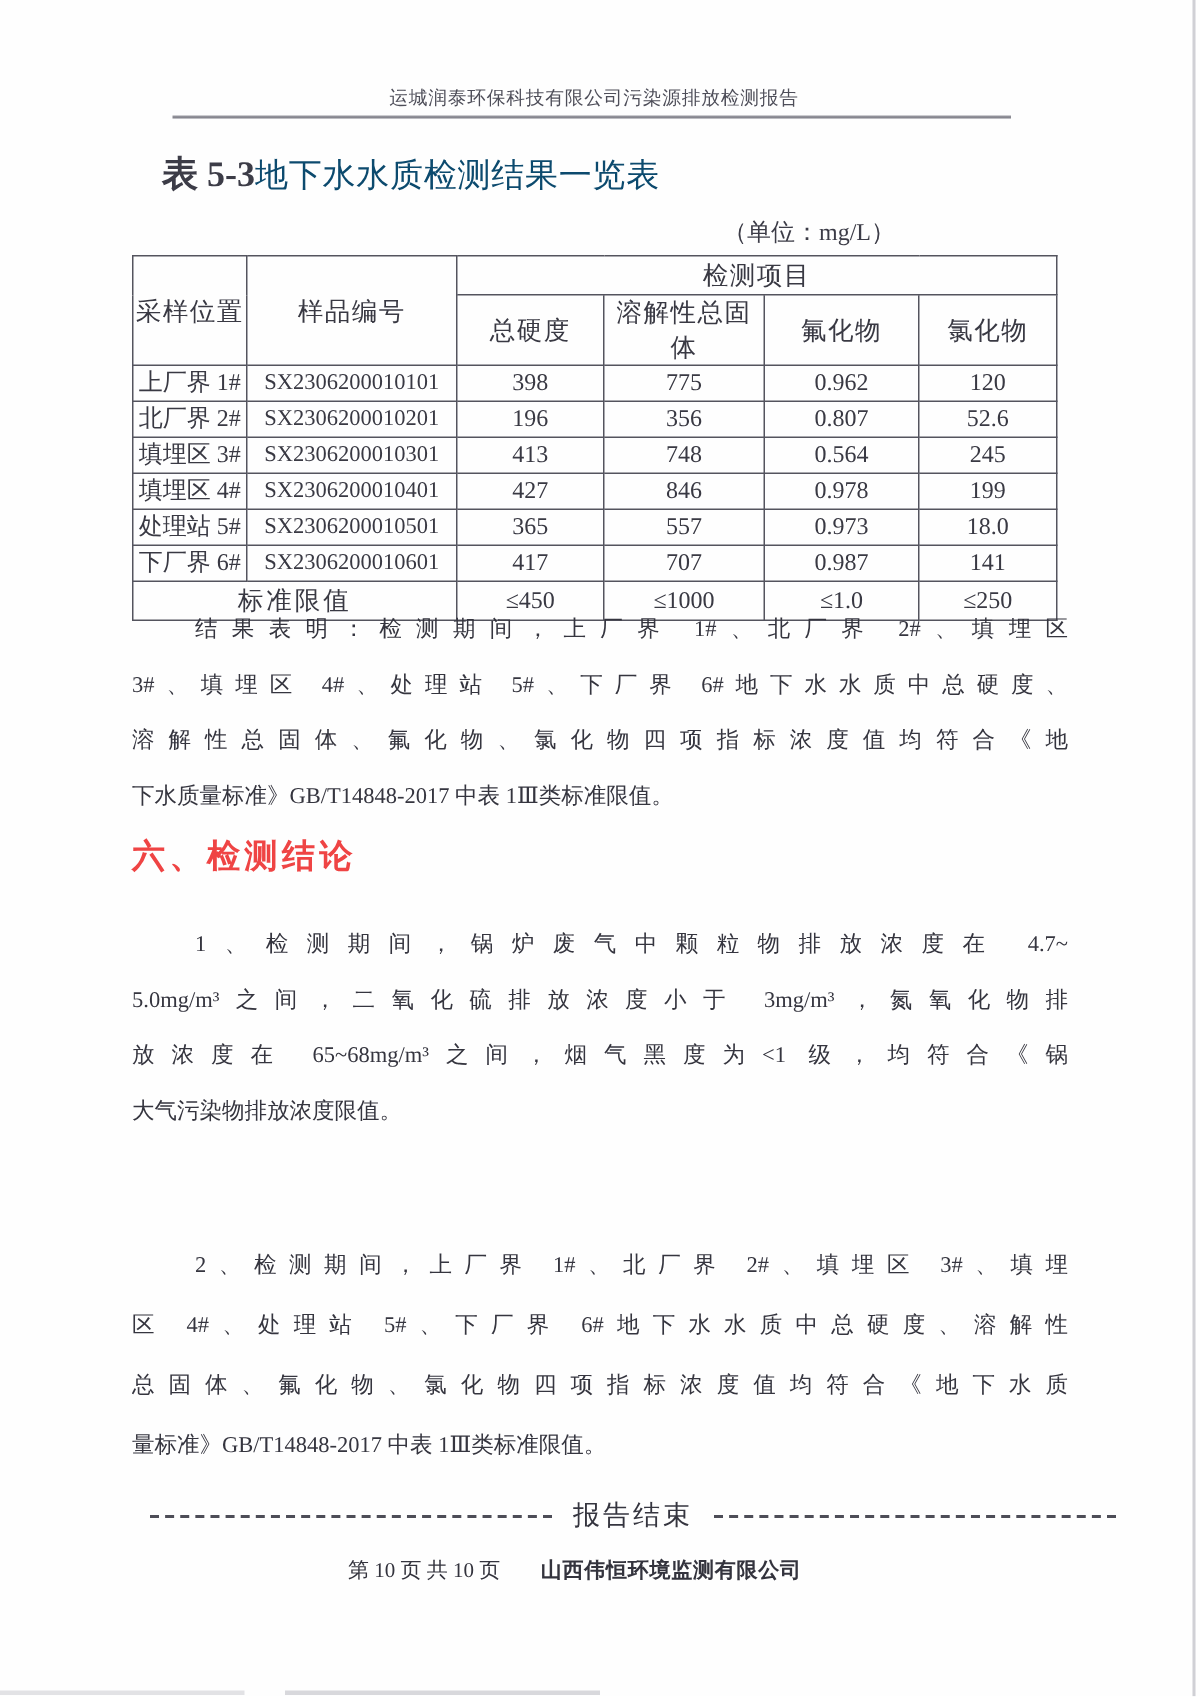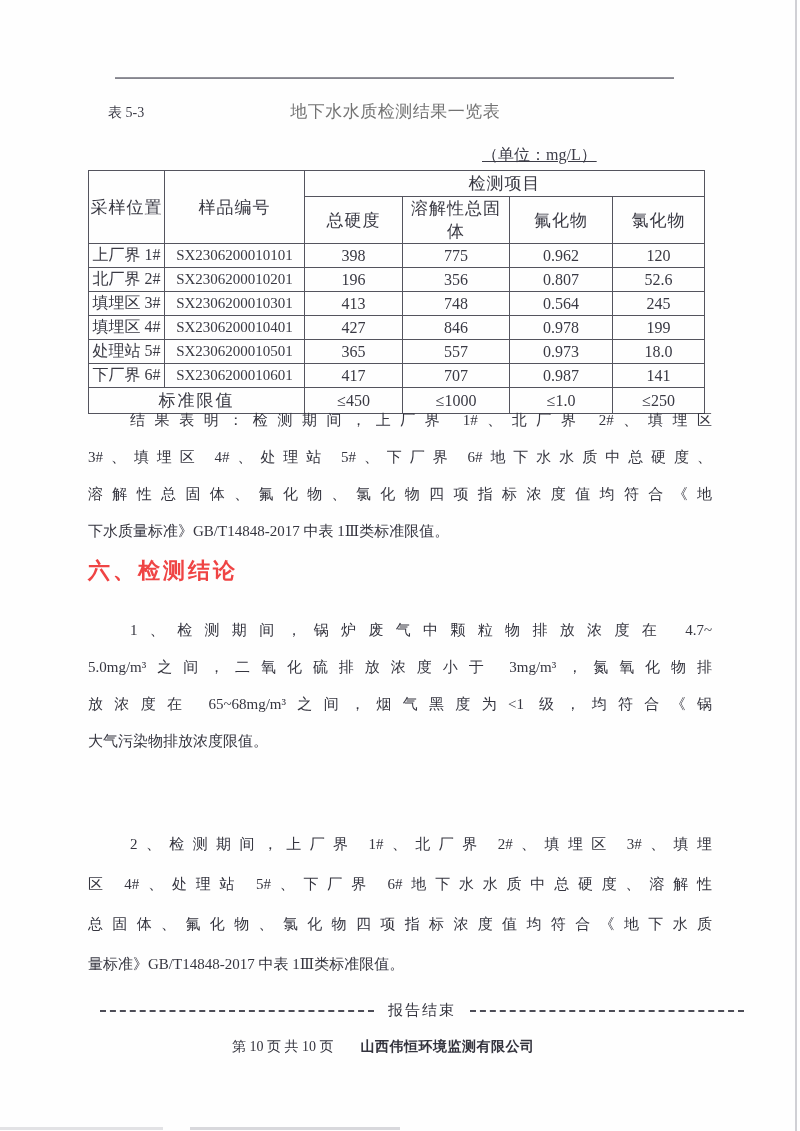--- a/index.html
+++ b/index.html
@@ -39,27 +39,27 @@
   .doc-header-rule {
     position: absolute; top: 77px; left: 115px; width: 559px; height: 2px;
     background: linear-gradient(#9a9aa2, #7d7d86);
   }
 
   
   .table-caption {
     position: absolute; top: 100px; left: 108px; width: 600px;
     display: flex; align-items: baseline;
   }
-  .table-caption .tbl-label { font-size: 14px; color: #3c3c47; }
+  .table-caption .tbl-label { font-size: 24px; color: #3c3c47; font-weight: bold; }
   .table-caption .tbl-title {
-    font-size: 17px; color: #737373; margin-left: 146px; letter-spacing: 0.5px;
+    font-size: 22px; color: #0c4a6e; letter-spacing: 0.5px;
   }
   .unit-note {
     position: absolute; top: 145px; left: 482px;
-    font-size: 16px; color: #3c3c47; text-decoration: underline;
+    font-size: 16px; color: #3c3c47;
   }
 
   
   table.results {
     position: absolute; top: 170px; left: 88px; width: 616px;
     border-collapse: collapse; table-layout: fixed;
     font-size: 16px; color: #393943;
   }
   table.results th, table.results td {
     border: 1.4px solid #54545e;
@@ -95,21 +95,21 @@
     font-size: 22px; font-weight: bold; color: #ef4444; letter-spacing: 3px;
   }
 
   
   .end-line {
     position: absolute; top: 1000px; left: 100px; right: 56px; height: 20px;
     display: flex; align-items: center;
   }
   .end-line .dash { flex: 1; border-top: 2px dashed #4d4d57; margin-top: 2px; }
   .end-line .end-label {
-    font-size: 15px; color: #35353f; letter-spacing: 2px; margin: 0 14px;
+    font-size: 18px; color: #35353f; letter-spacing: 2px; margin: 0 14px;
     white-space: nowrap;
     font-family: Liberation Mono, monospace;
   }
 
   
   .footer-meta {
     position: absolute; top: 1038px; left: 232px;
     display: flex; align-items: baseline; gap: 27px;
     font-size: 14px; color: #33333d;
   }
@@ -117,20 +117,21 @@
 </style>
 </head>
 <body>
 
 <div class="page">
 
   <div class="scan-vline"></div>
   <div class="scan-strip-a"></div>
   <div class="scan-strip-b"></div>
 
+  <div class="doc-header-title">运城润泰环保科技有限公司污染源排放检测报告</div>
   <div class="doc-header-rule"></div>
 
   <div class="table-caption">
     <span class="tbl-label">表 5-3</span>
     <span class="tbl-title">地下水水质检测结果一览表</span>
   </div>
   <div class="unit-note">（单位：mg/L）</div>
 
   <table class="results">
     <colgroup>

